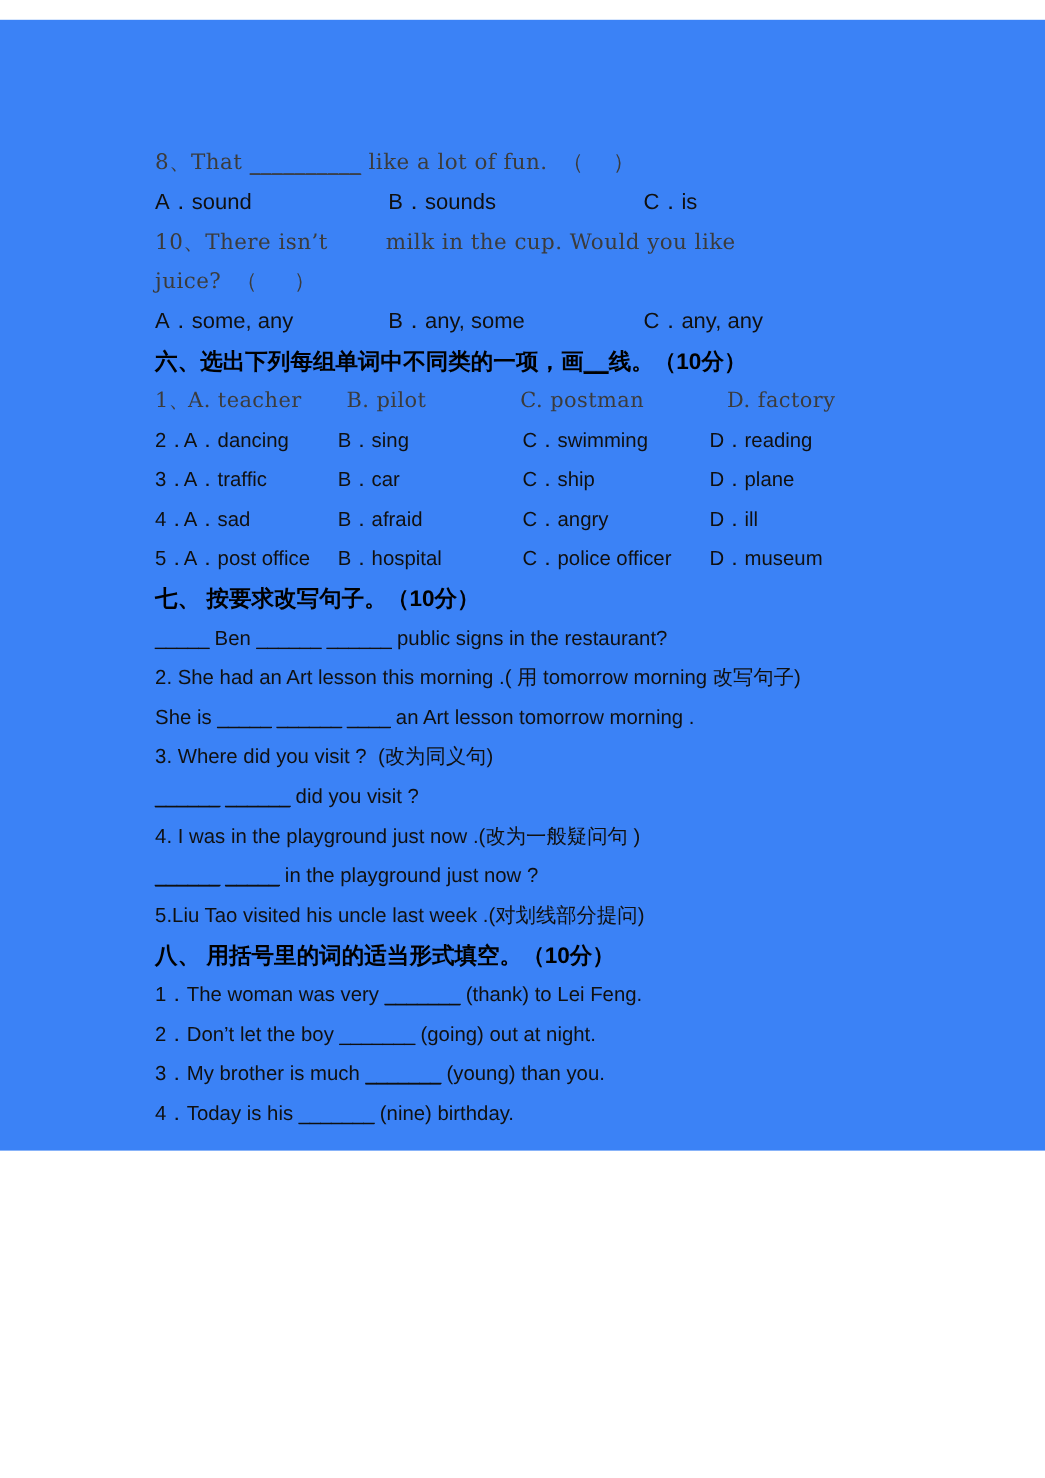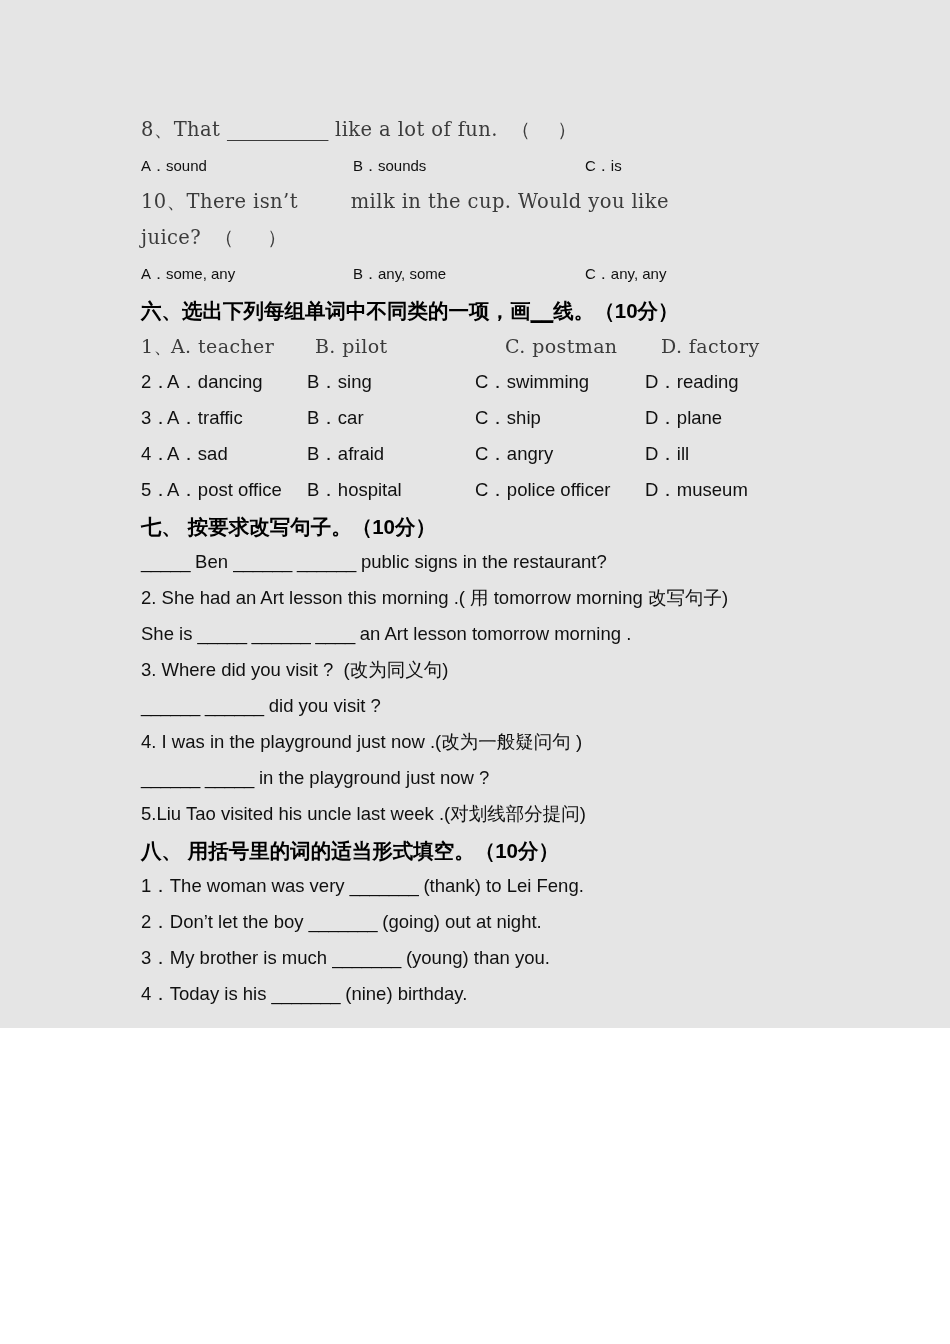--- a/index.html
+++ b/index.html
@@ -5,22 +5,22 @@
 <style>
   html, body {
     margin: 0;
     padding: 0;
     background: #ffffff;
   }
   .page {
     position: relative;
     width: 950px;
     height: 1028px;
-    margin: 0 auto;
-    background: #e5e5e5;
+    margin: 18px auto;
+    background: #3b82f6;
     overflow: hidden;
   }
   .content {
     position: absolute;
     left: 141px;
     top: 112px;
     width: 660px;
   }
 
   
@@ -40,21 +40,21 @@
   .q-stem .gap {
     text-decoration: none;
   }
 
   
   .opt-row {
     position: relative;
     height: 36px;
     line-height: 36px;
     font-family: "Liberation Sans", sans-serif;
-    font-size: 15px;
+    font-size: 20px;
     color: #101010;
   }
   .opt-row .opt {
     position: absolute;
     top: 0;
     white-space: nowrap;
   }
   .opt-a { left: 0px; }
   .opt-b { left: 212px; }
   .opt-c { left: 444px; }
@@ -98,21 +98,21 @@
     font-size: 18.5px;
     color: #101010;
   }
   .c-num { left: 0px; }
   .c-a   { left: 26px; }
   .c-b   { left: 166px; }
   .c-c   { left: 334px; }
   .c-d   { left: 504px; }
   .cat-row.serif .c-a { left: 30px; }
   .cat-row.serif .c-b { left: 174px; }
-  .cat-row.serif .c-c { left: 364px; text-align: right; }
+  .cat-row.serif .c-c { left: 332px; text-align: right; }
   .cat-row.serif .c-d { left: 520px; }
 
   
   .line {
     font-family: "Liberation Sans", sans-serif;
     font-size: 18.5px;
     line-height: 36px;
     color: #101010;
     white-space: pre-wrap;
     word-break: normal;

